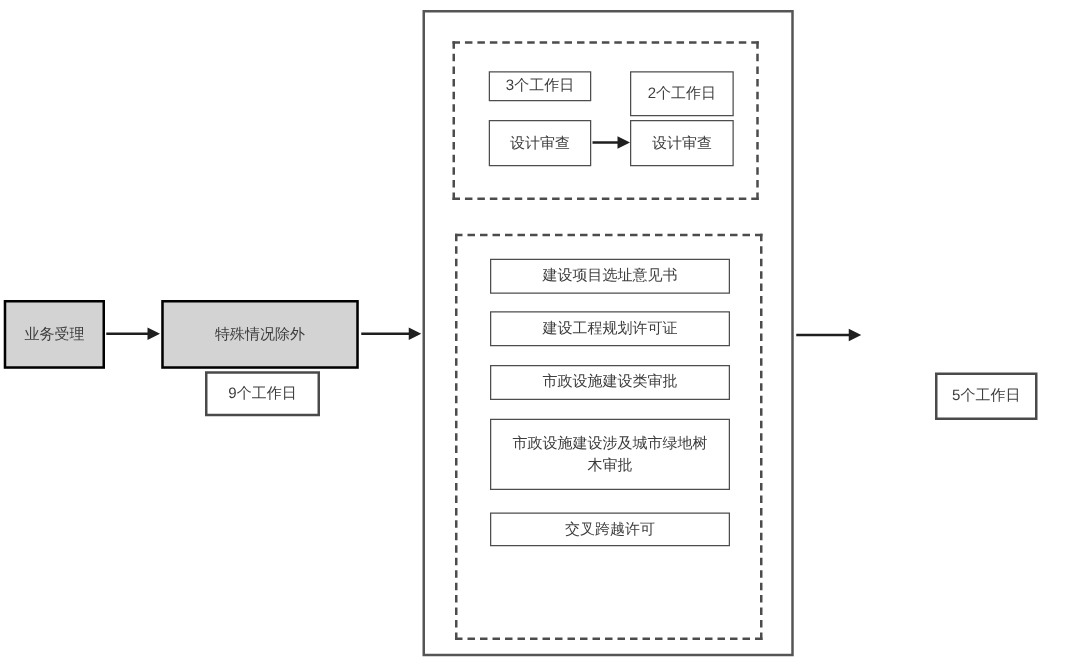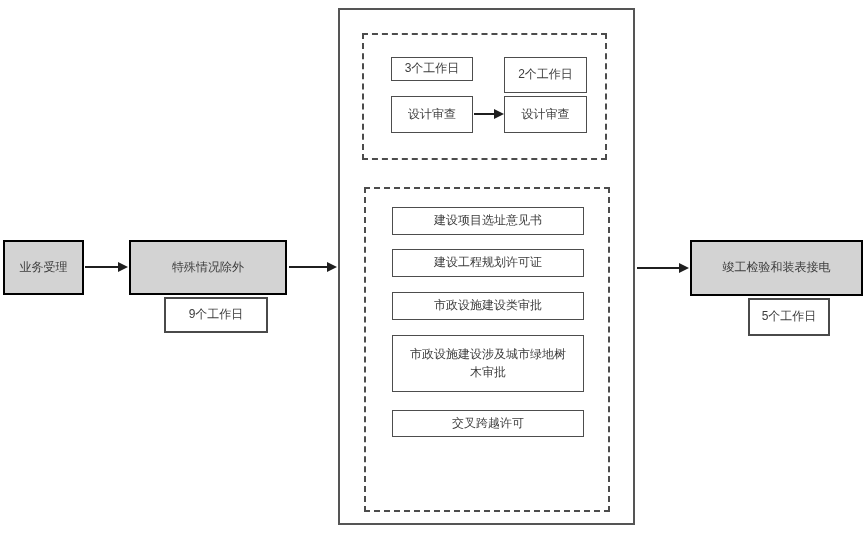--- a/index.html
+++ b/index.html
@@ -56,21 +56,21 @@
     top: -4.5px;
     width: 0; height: 0;
     border-left: 10px solid #1f1f1f;
     border-top: 5.5px solid transparent;
     border-bottom: 5.5px solid transparent;
   }
   
   .n1 { left: 3px;   top: 240px; width: 81px;  height: 55px; }
   .d1 { left: 3px;   top: 297px; width: 80px;  height: 36px; }
   .n2 { left: 129px; top: 240px; width: 158px; height: 55px; }
-  .d2 { left: 164px; top: 297px; width: 104px;  height: 36px; text-align: center; }
+  .d2 { left: 164px; top: 297px; width: 92px;  height: 36px; text-align: center; }
   .n3 { left: 690px; top: 240px; width: 173px; height: 56px; }
   .d3 { left: 736px; top: 298px; width: 82px;  height: 38px; margin-left: 12px; }
   
   .a1 { left: 85px;  top: 266px; width: 34px; }
   .a2 { left: 289px; top: 266px; width: 39px; }
   .a3 { left: 474px; top: 113px; width: 21px; }
   .a4 { left: 637px; top: 267px; width: 43px; }
   
   .bigbox   { left: 338px; top: 8px;   width: 297px; height: 517px; }
   .dash-top { left: 362px; top: 33px;  width: 245px; height: 127px; }
@@ -115,16 +115,15 @@
   <div class="dashed-box dash-bot"></div>
   <div class="box ap ap0 ml">建设项目选址意见书</div>
   <div class="box ap ap1 ml">建设工程规划许可证</div>
   <div class="box ap ap2 ml">市政设施建设类审批</div>
   <div class="box ap ap3 ml">市政设施建设涉及城市绿地树
 木审批</div>
   <div class="box ap ap4 ml">交叉跨越许可</div>
 
   <div class="arrow a4"></div>
 
-  <div class="box gray n3">竣工检验和装表接电</div>
   <div class="box dur d3">5个工作日</div>
 
 </div>
 
 </body></html>

